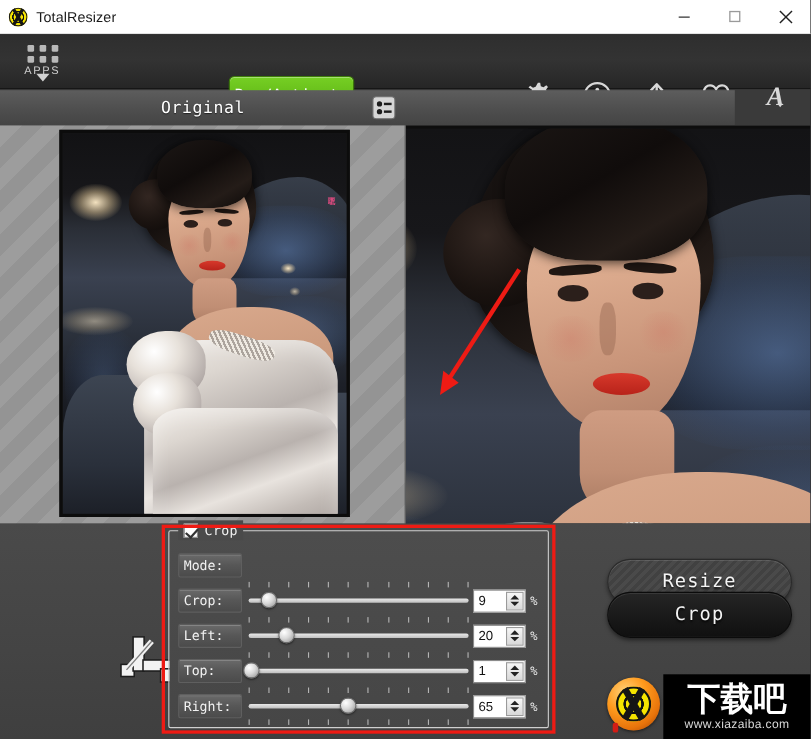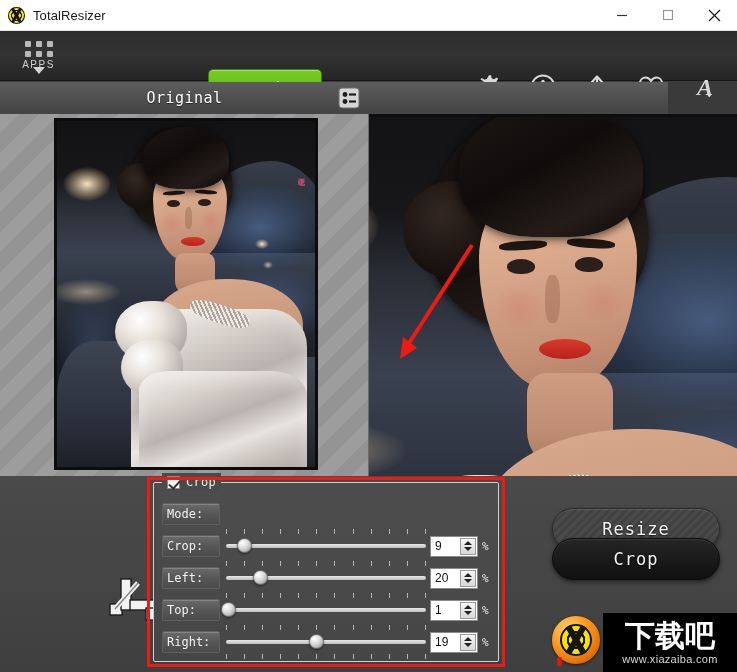--- a/index.html
+++ b/index.html
@@ -684,21 +684,21 @@
             <i></i>
             <i></i>
             <i></i>
             <i></i>
             <i></i>
             <i></i>
             <i></i>
           </div>
       </div>
       <div class="spin">
-        <span class="spin-val">19</span>
+        <span class="spin-val">65</span>
         <span class="spin-btns">
             <i class="up"></i>
             <i class="dn"></i>
           </span>
       </div>
       <div class="unit">%</div>
     </div>
   </div>
 
   <div class="red-rect"></div>

